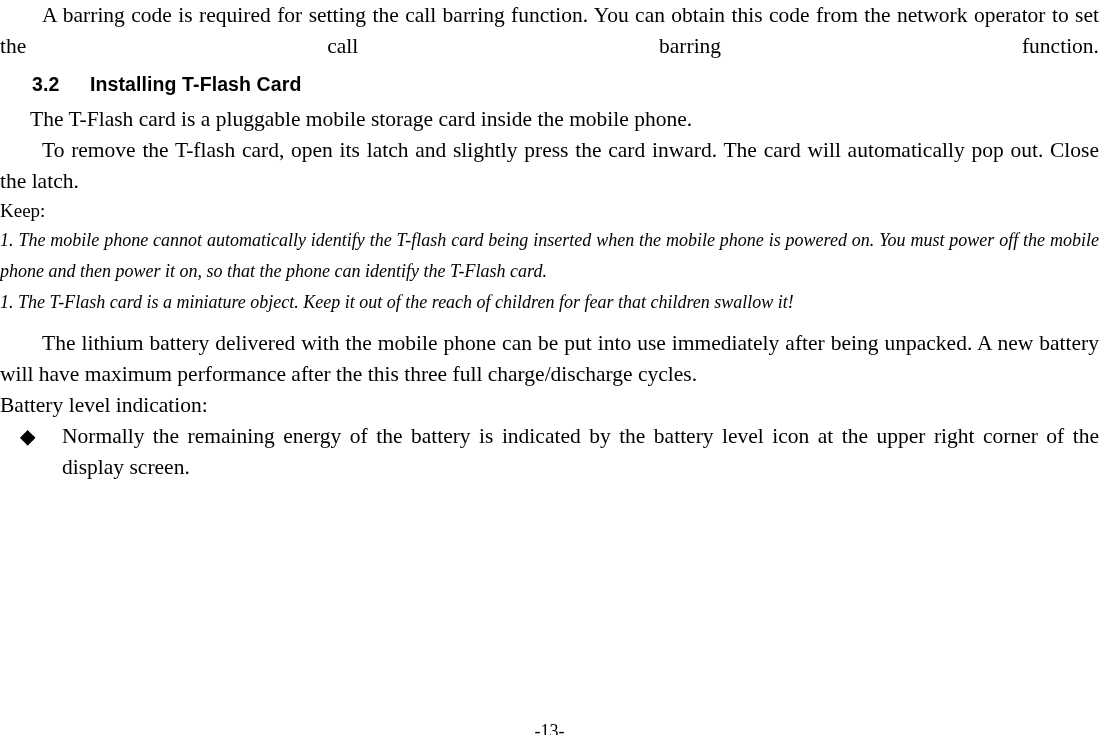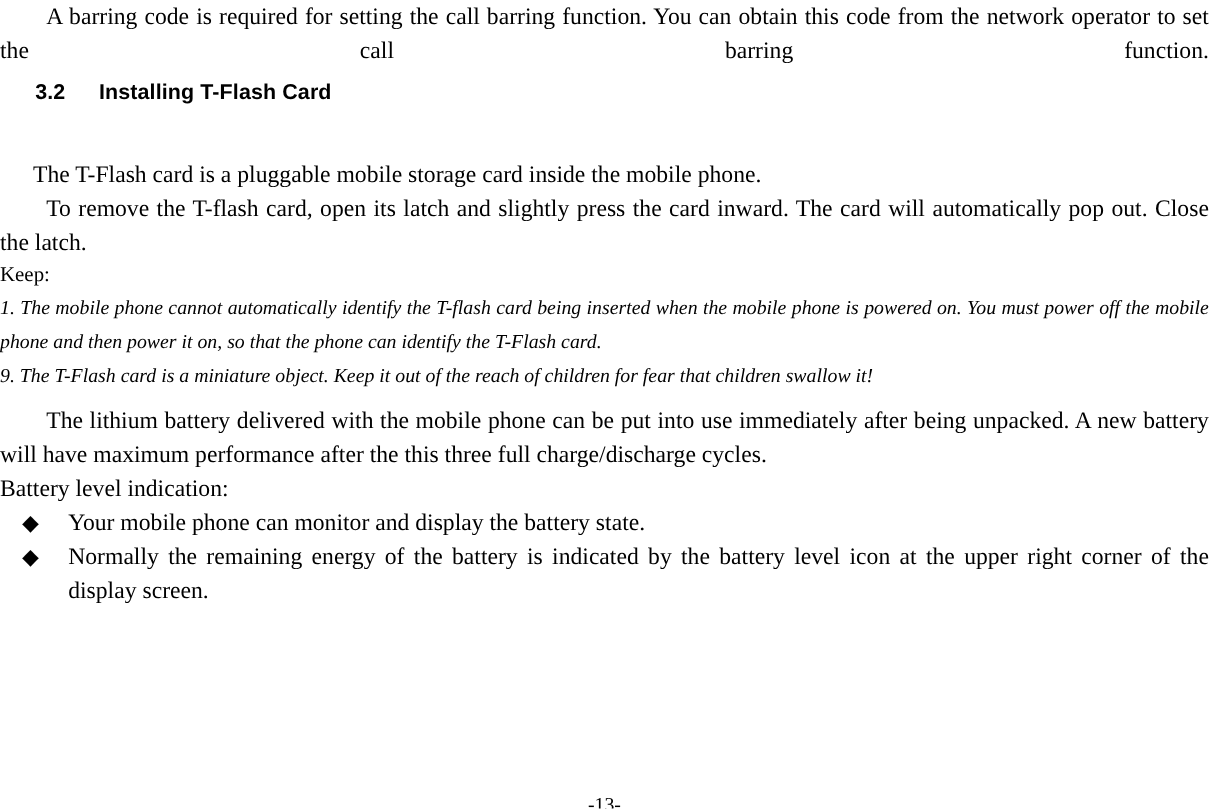--- a/index.html
+++ b/index.html
@@ -33,21 +33,20 @@
     margin: 0;
     padding: 0;
     width: 1099px;
     hyphens: none;
   }
   .para.indent {
     text-indent: 42px;
   }
   .para.indent-sm {
     text-indent: 30px;
-    margin-top: 39px;
   }
   
   .para.justify-all {
     text-align-last: justify;
   }
 
   
   .heading {
     font-family: "Liberation Sans", "DejaVu Sans", sans-serif;
     font-weight: bold;
@@ -141,35 +140,34 @@
 
   <p class="para indent-sm">The T-Flash card is a pluggable mobile storage card inside the mobile phone.</p>
 
 
   <p class="para indent">To remove the T-flash card, open its latch and slightly press the card inward. The card will automatically pop out. Close the latch.</p>
 
   <p class="note-label">Keep:</p>
 
   <p class="note-item">1. The mobile phone cannot automatically identify the T-flash card being inserted when the mobile phone is powered on. You must power off the mobile phone and then power it on, so that the phone can identify the T-Flash card.</p>
 
-  <p class="note-item">9. The T-Flash card is a miniature object. Keep it out of the reach of children for fear that children swallow it!</p>
+  <p class="note-item">1. The T-Flash card is a miniature object. Keep it out of the reach of children for fear that children swallow it!</p>
 
   <div class="sp-6"></div>
 
 
   <div class="sp-4"></div>
 
   <p class="para indent">The lithium battery delivered with the mobile phone can be put into use immediately after being unpacked. A new battery will have maximum performance after the this three full charge/discharge cycles.</p>
 
   <p class="para">Battery level indication:</p>
 
   <ul class="bullets">
     <li class="bullet-row">
       <span class="bullet-glyph">◆</span>
-      <span>Your mobile phone can monitor and display the battery state.</span>
     </li>
     <li class="bullet-row wrapped">
       <span class="bullet-glyph">◆</span>
       <span>Normally the remaining energy of the battery is indicated by the battery level icon at the upper right corner of the display screen.</span>
     </li>
   </ul>
 
   <div class="footer">-13-</div>
 
 </div>

